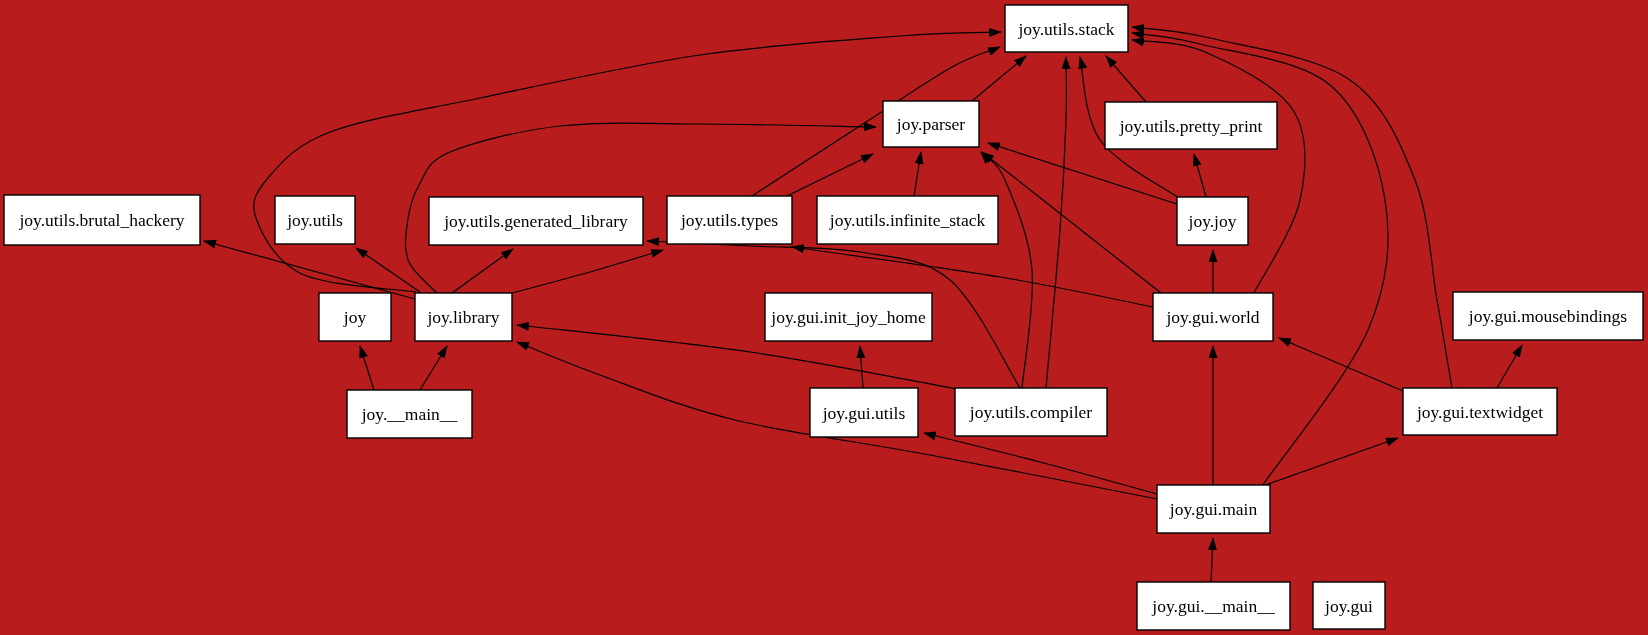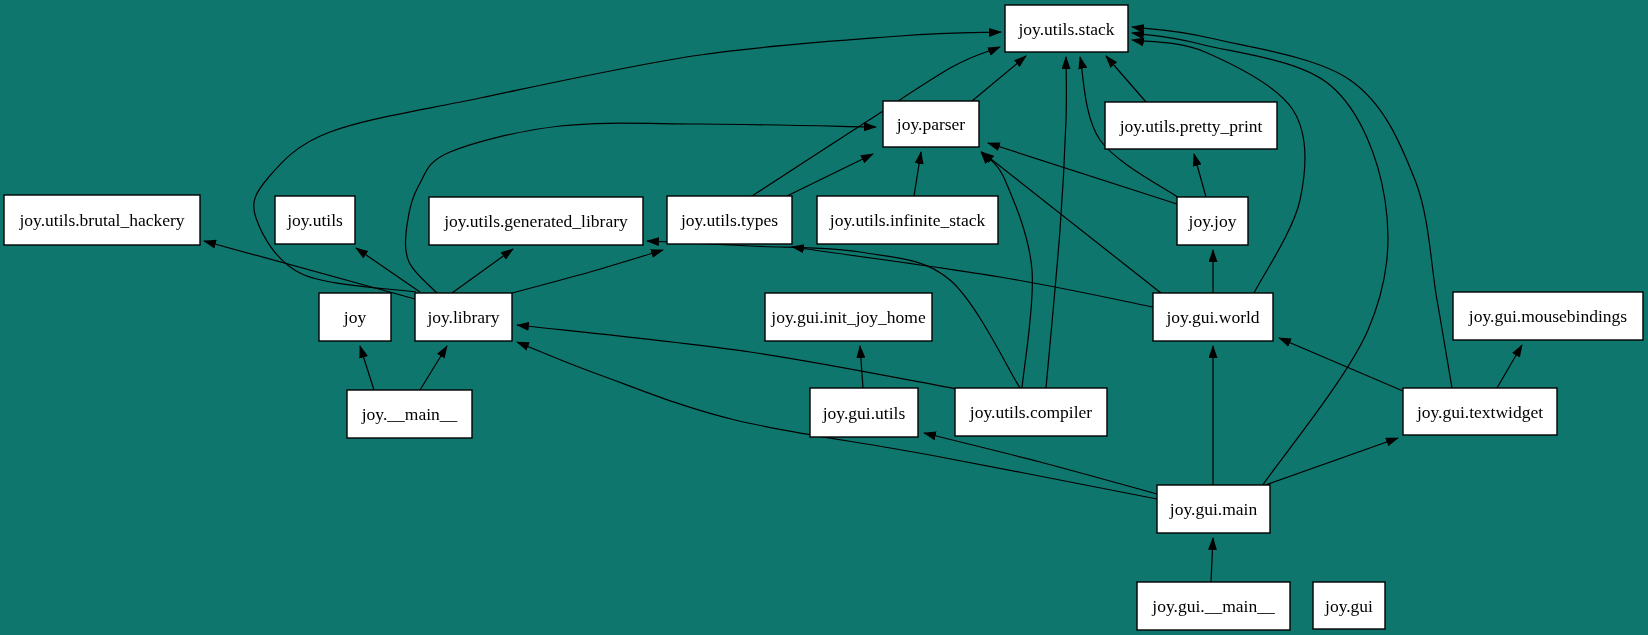--- a/index.html
+++ b/index.html
@@ -4,21 +4,21 @@
 <style>
   html, body {
     margin: 0;
     padding: 0;
     background: #ffffff;
   }
   .canvas {
     position: relative;
     width: 1648px;
     height: 635px;
-    background: #0f766e;
+    background: #b91c1c;
     overflow: hidden;
   }
   svg text {
     font-family: "Liberation Serif", "DejaVu Serif", serif;
     font-size: 17.5px;
     fill: #000000;
   }
   .edge-path {
     fill: none;
     stroke: #000000;

